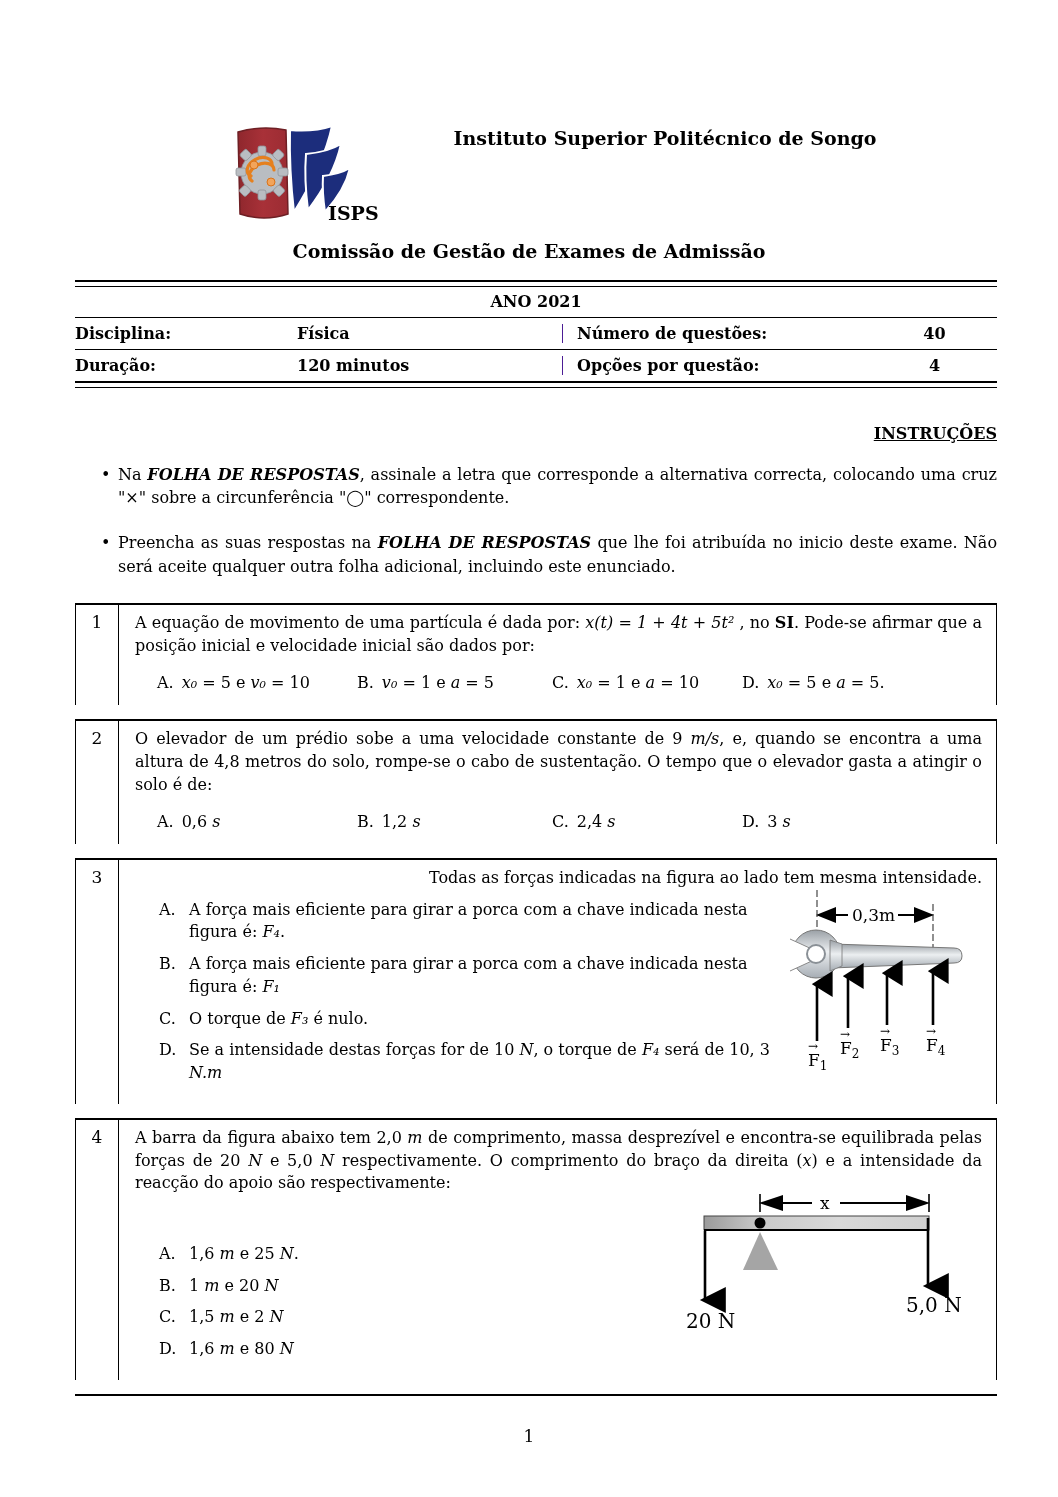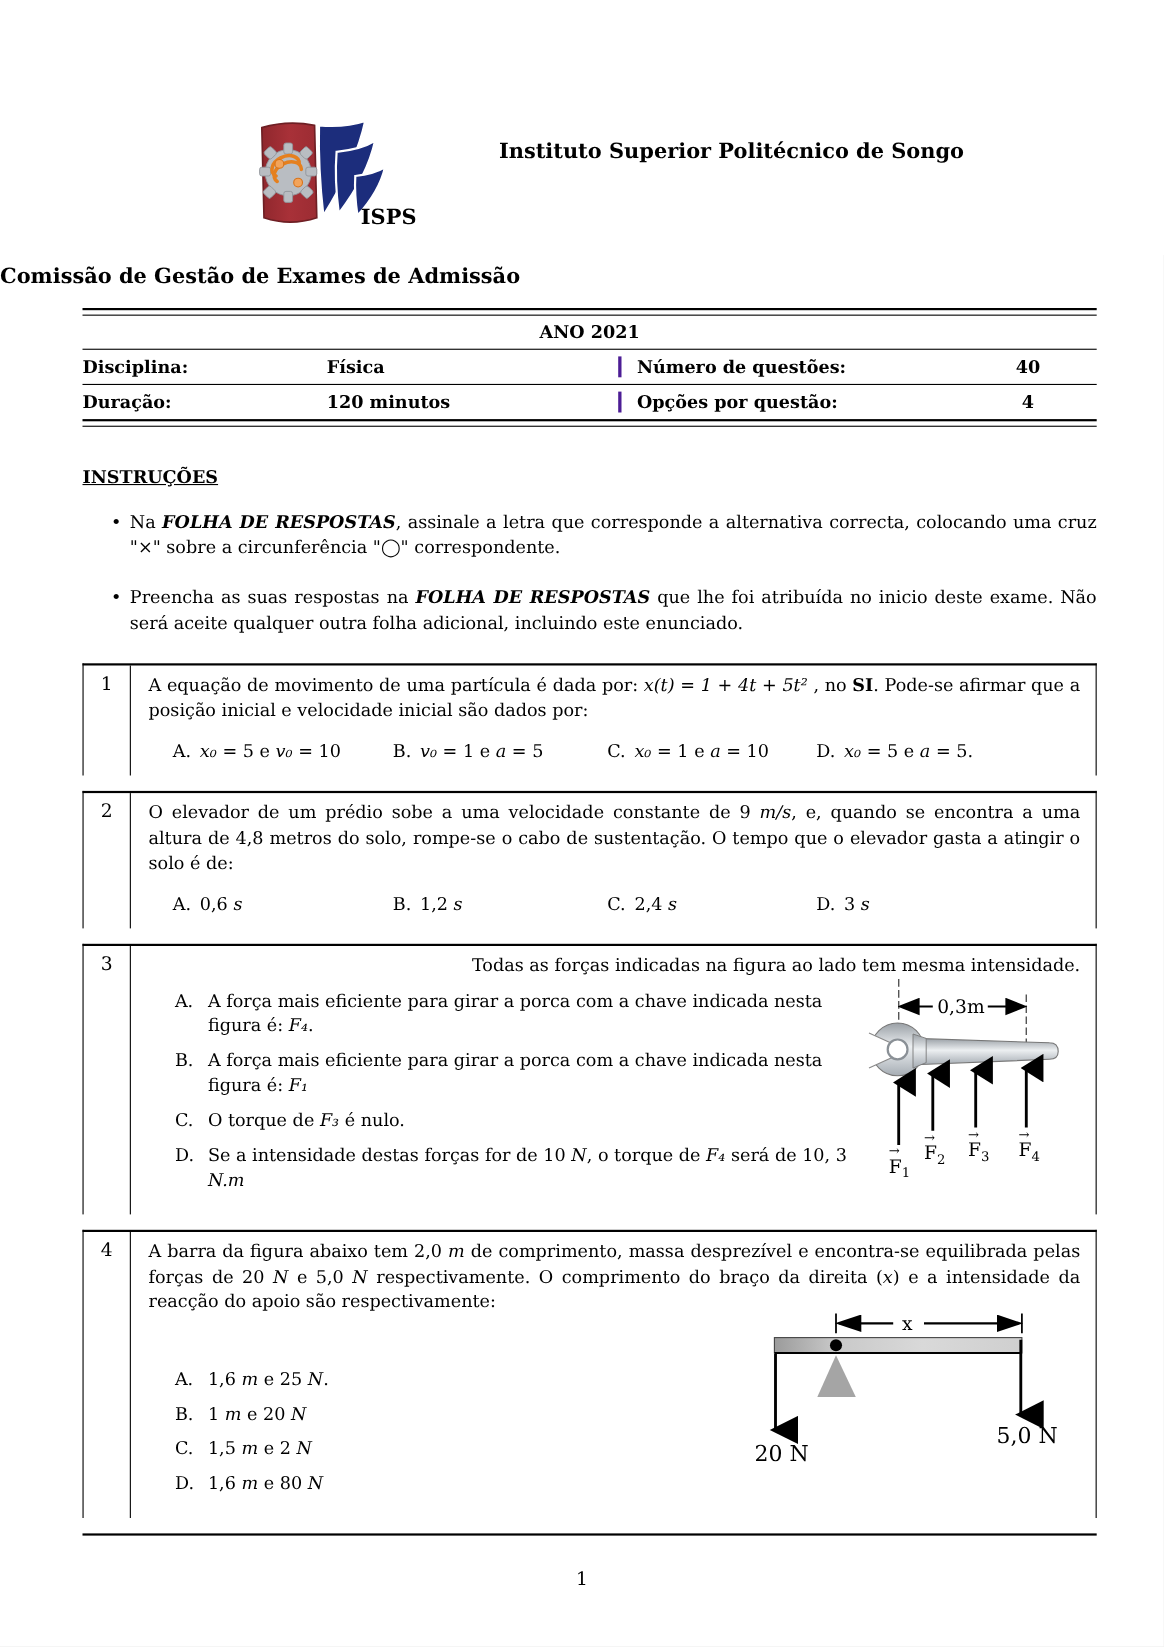--- a/index.html
+++ b/index.html
@@ -1,38 +1,38 @@
 <!DOCTYPE html>
 <html><head>
 <meta charset="utf-8">
 <style>
   html,body{margin:0;padding:0;background:#e9e9e9;}
   .page{position:relative;width:1058px;height:1497px;background:#ffffff;margin:0 auto;
         font-family:"DejaVu Serif","Liberation Serif",serif;color:#000;overflow:hidden;}
 
   
-  .logo{position:absolute;left:228px;top:108px;width:150px;height:104px;}
+  .logo{position:absolute;left:228px;top:124px;width:150px;height:104px;}
   .institute{position:absolute;left:380px;top:127px;width:570px;text-align:center;
              font-size:19px;font-weight:bold;}
-  .commission{position:absolute;left:0;right:0;top:240px;text-align:left;
+  .commission{position:absolute;left:0;right:0;top:240px;text-align:center;
               font-size:19px;font-weight:bold;}
 
   
   .info-table{position:absolute;left:75px;width:922px;top:280px;font-size:16px;font-weight:bold;}
   .dline{height:4px;border-top:2px solid #000;border-bottom:1px solid #000;}
   .year-row{text-align:center;padding:5px 0 6px 0;}
   .tline{border-top:1px solid #000;height:0;}
   .info-row{display:grid;grid-template-columns:222px 265px 310px 1fr;align-items:center;
             padding:6px 0;}
-  .info-row .c3{border-left:3px solid #4c1d95;padding-left:14px;}
+  .info-row .c3{border-left:1px solid #4c1d95;padding-left:14px;}
   .info-row .c4{text-align:center;}
 
   
   .instructions{position:absolute;left:75px;width:922px;top:424px;font-size:16px;}
-  .instr-title{text-align:left;font-weight:bold;text-decoration:underline;margin-bottom:20px;}
+  .instr-title{text-align:right;font-weight:bold;text-decoration:underline;margin-bottom:20px;}
   .bullet{position:relative;padding-left:43px;margin-bottom:22px;line-height:1.45;text-align:justify;}
   .bullet::before{content:"•";position:absolute;left:26px;top:0;}
 
   
   .questions{position:absolute;left:75px;width:922px;top:603px;font-size:16px;}
   .question{border-style:solid;border-color:#000;border-width:2px 1px 0 1px;
             display:flex;margin-bottom:14px;box-sizing:border-box;}
   .q1{min-height:93px;} .q2{min-height:107px;} .q3{min-height:219px;} .q4{min-height:226px;}
   .qnum{flex:0 0 42px;border-right:1px solid #000;text-align:center;padding-top:7px;
         font-size:17px;}

